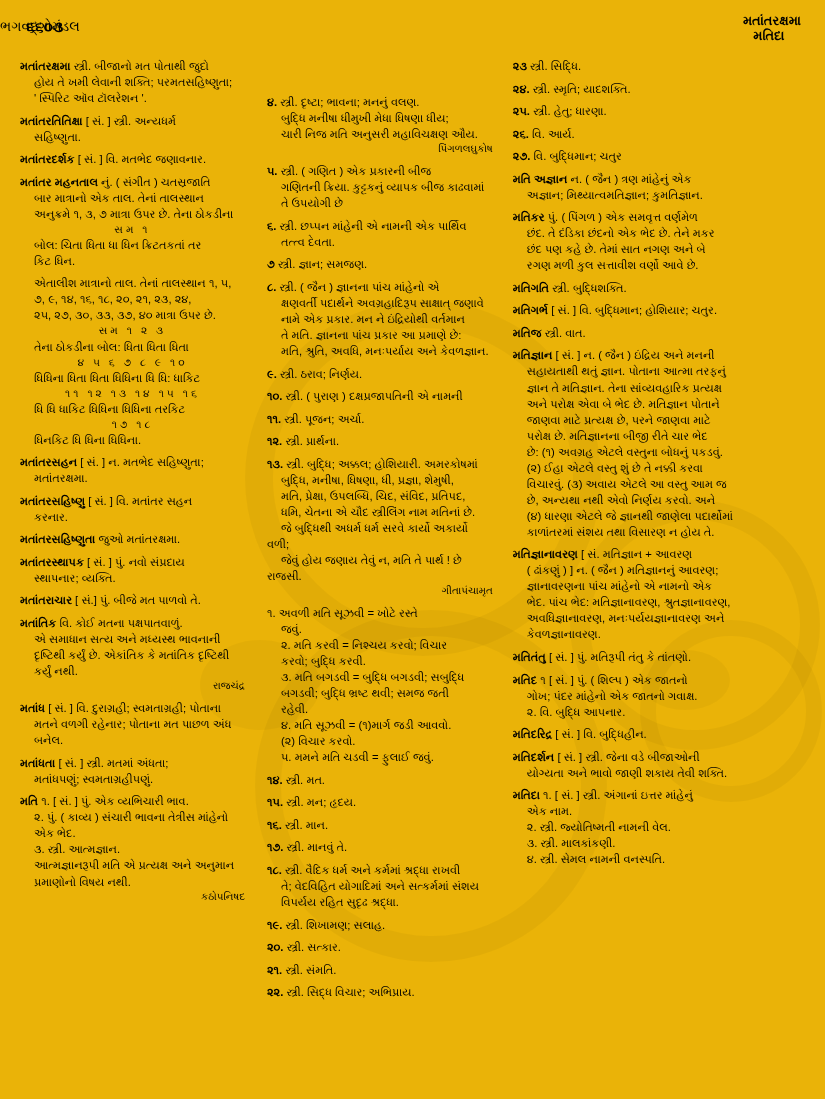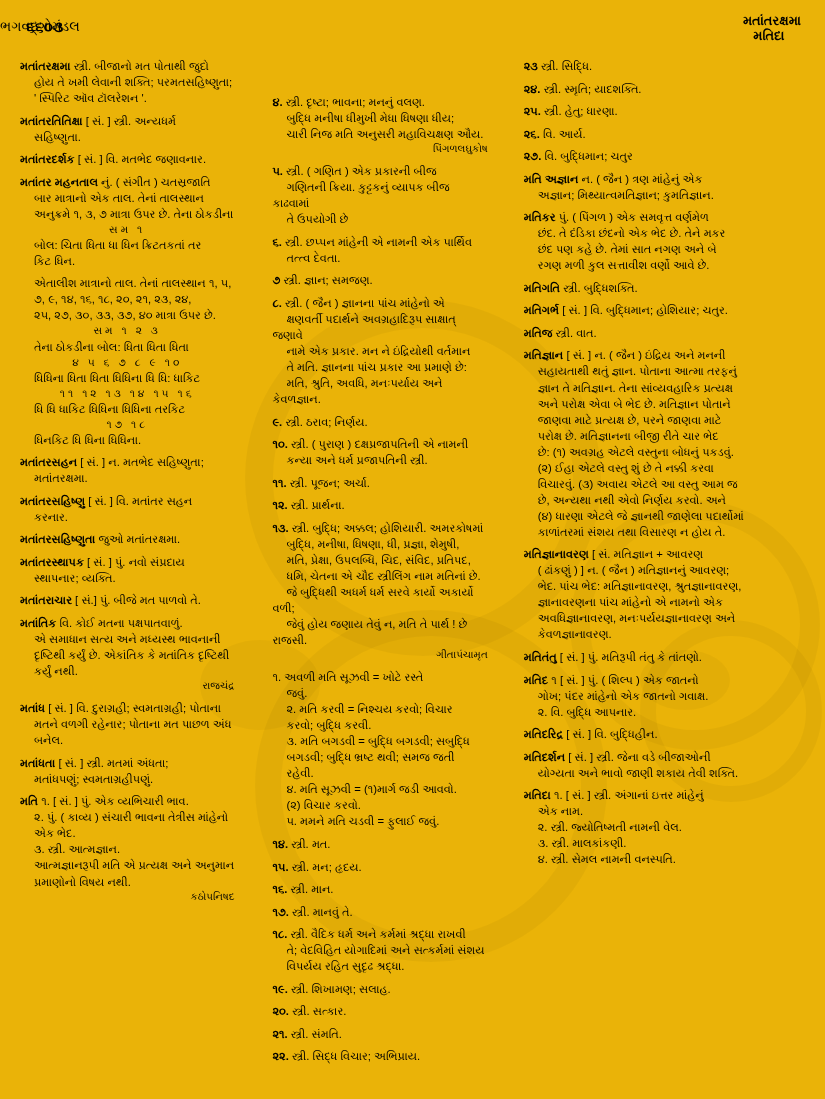--- a/index.html
+++ b/index.html
@@ -52,21 +52,20 @@
     position:absolute;right:24px;top:14px;
     text-align:center;font-size:13px;font-weight:bold;line-height:1.15;
   }
   #guide div{display:block;}
   #guide .g2{margin-right:6px;}
 
   
   #columns{
     position:absolute;left:0;top:58px;width:764px;height:1041px;
     display:flex;
-    gap:16px;
   }
   .col{
     box-sizing:border-box;
     font-size:11.3px;
     line-height:1.42;
     overflow:hidden;
   }
   .col-1{width:277px;padding:0 12px 0 20px;}
   .col-2{width:266px;padding:0 10px 0 10px;margin-top:36px;}
   .col-3{width:282px;padding:0 18px 8px 10px;}
@@ -203,21 +202,20 @@
           <p class="ind">ક્ષણવર્તી પદાર્થને અવગ્રહાદિરૂપ સાક્ષાત્ જણાવે</p>
           <p class="ind">નામે એક પ્રકાર. મન ને ઇંદ્રિયોથી વર્તમાન</p>
           <p class="ind">તે મતિ. જ્ઞાનના પાંચ પ્રકાર આ પ્રમાણે છે:</p>
           <p class="ind">મતિ, શ્રુતિ, અવધિ, મનઃપર્યાય અને કેવળજ્ઞાન.</p>
         </div>
         <div class="entry">
           <p><span class="hw">૯.</span> સ્ત્રી. ઠરાવ; નિર્ણય.</p>
         </div>
         <div class="entry">
           <p><span class="hw">૧૦.</span> સ્ત્રી. ( પુરાણ ) દક્ષપ્રજાપતિની એ નામની</p>
-          <p class="ind">કન્યા અને ધર્મ પ્રજાપતિની સ્ત્રી.</p>
         </div>
         <div class="entry">
           <p><span class="hw">૧૧.</span> સ્ત્રી. પૂજન; અર્ચા.</p>
         </div>
         <div class="entry">
           <p><span class="hw">૧૨.</span> સ્ત્રી. પ્રાર્થના.</p>
         </div>
         <div class="entry">
           <p><span class="hw">૧૩.</span> સ્ત્રી. બુદ્ધિ; અક્કલ; હોશિયારી. અમરકોષમાં</p>
           <p class="ind">બુદ્ધિ, મનીષા, ધિષણા, ધી, પ્રજ્ઞા, શેમુષી,</p>
@@ -314,22 +312,22 @@
           <p class="ind">છે: (૧) અવગ્રહ એટલે વસ્તુના બોધનું પકડવું.</p>
           <p class="ind">(૨) ઈહા એટલે વસ્તુ શું છે તે નક્કી કરવા</p>
           <p class="ind">વિચારવું. (૩) અવાય એટલે આ વસ્તુ આમ જ</p>
           <p class="ind">છે, અન્યથા નથી એવો નિર્ણય કરવો. અને</p>
           <p class="ind">(૪) ધારણા એટલે જે જ્ઞાનથી જાણેલા પદાર્થોમાં</p>
           <p class="ind">કાળાંતરમાં સંશય તથા વિસારણ ન હોય તે.</p>
         </div>
         <div class="entry">
           <p><span class="hw">મતિજ્ઞાનાવરણ</span> [ સં. મતિજ્ઞાન + આવરણ</p>
           <p class="ind">( ઢાંકણું ) ] ન. ( જૈન ) મતિજ્ઞાનનું આવરણ;</p>
+          <p class="ind">જ્ઞાનાવરણના પાંચ માંહેનો એ નામનો એક</p>
           <p class="ind">ભેદ. પાંચ ભેદ: મતિજ્ઞાનાવરણ, શ્રુતજ્ઞાનાવરણ,</p>
-          <p class="ind">જ્ઞાનાવરણના પાંચ માંહેનો એ નામનો એક</p>
           <p class="ind">અવધિજ્ઞાનાવરણ, મનઃપર્યયજ્ઞાનાવરણ અને</p>
           <p class="ind">કેવળજ્ઞાનાવરણ.</p>
         </div>
         <div class="entry">
           <p><span class="hw">મતિતંતુ</span> [ સં. ] પું. મતિરૂપી તંતુ કે તાંતણો.</p>
         </div>
         <div class="entry">
           <p><span class="hw">મતિદ</span> ૧ [ સં. ] પું. ( શિલ્પ ) એક જાતનો</p>
           <p class="ind">ગોખ; પંદર માંહેનો એક જાતનો ગવાક્ષ.</p>
           <p class="ind">૨. વિ. બુદ્ધિ આપનાર.</p>

